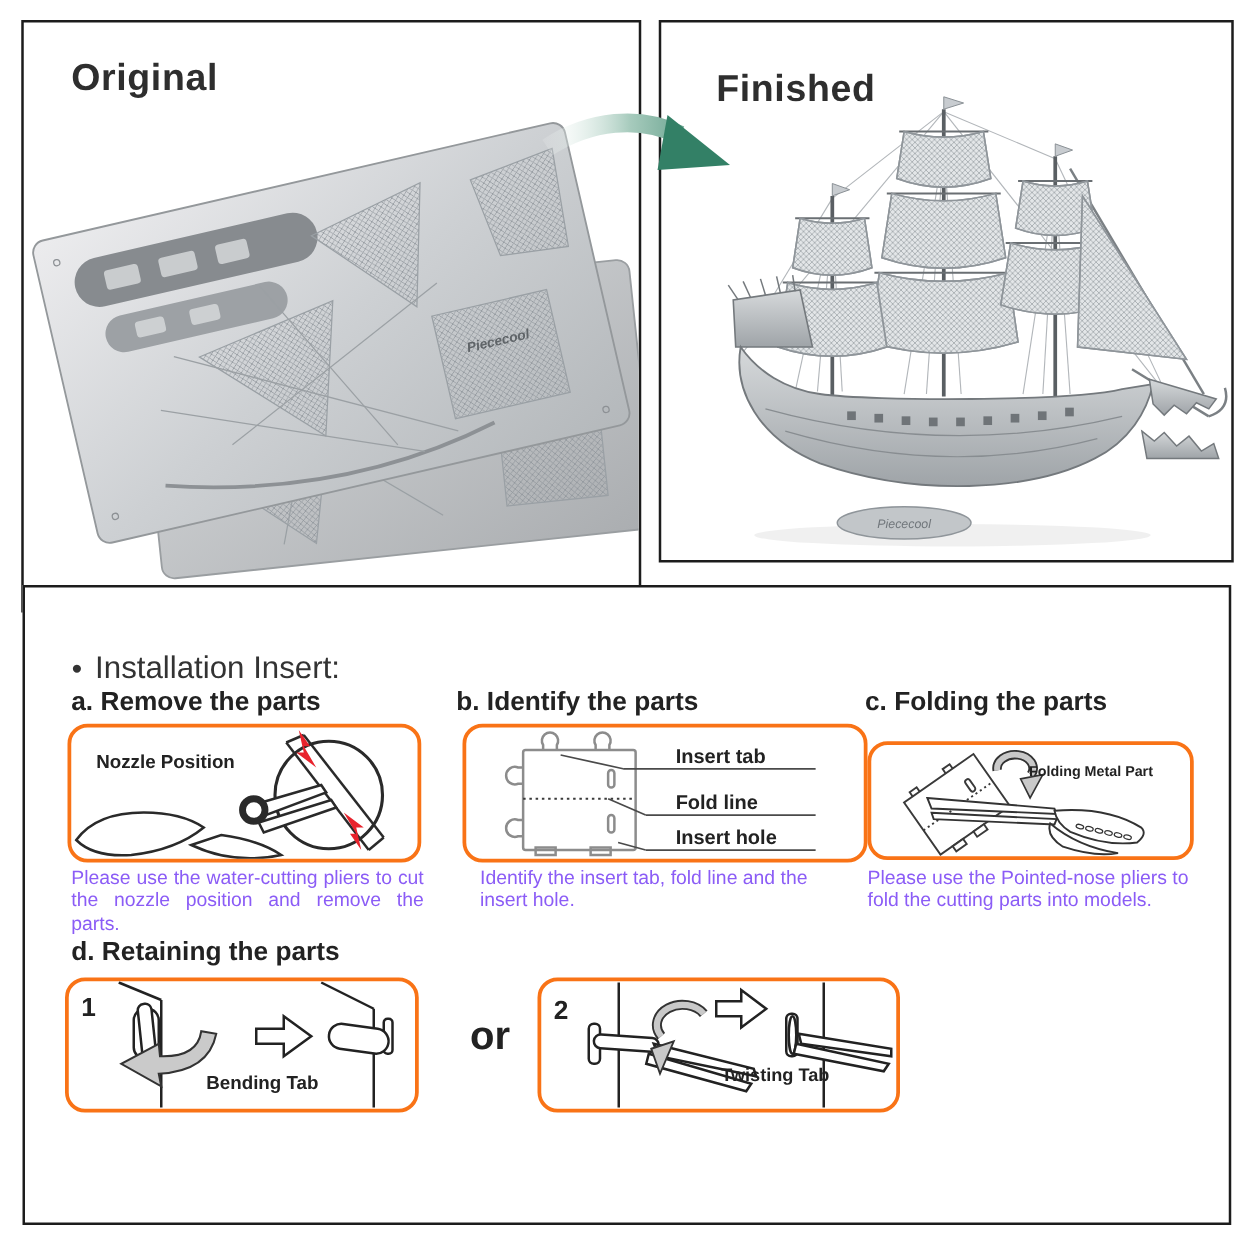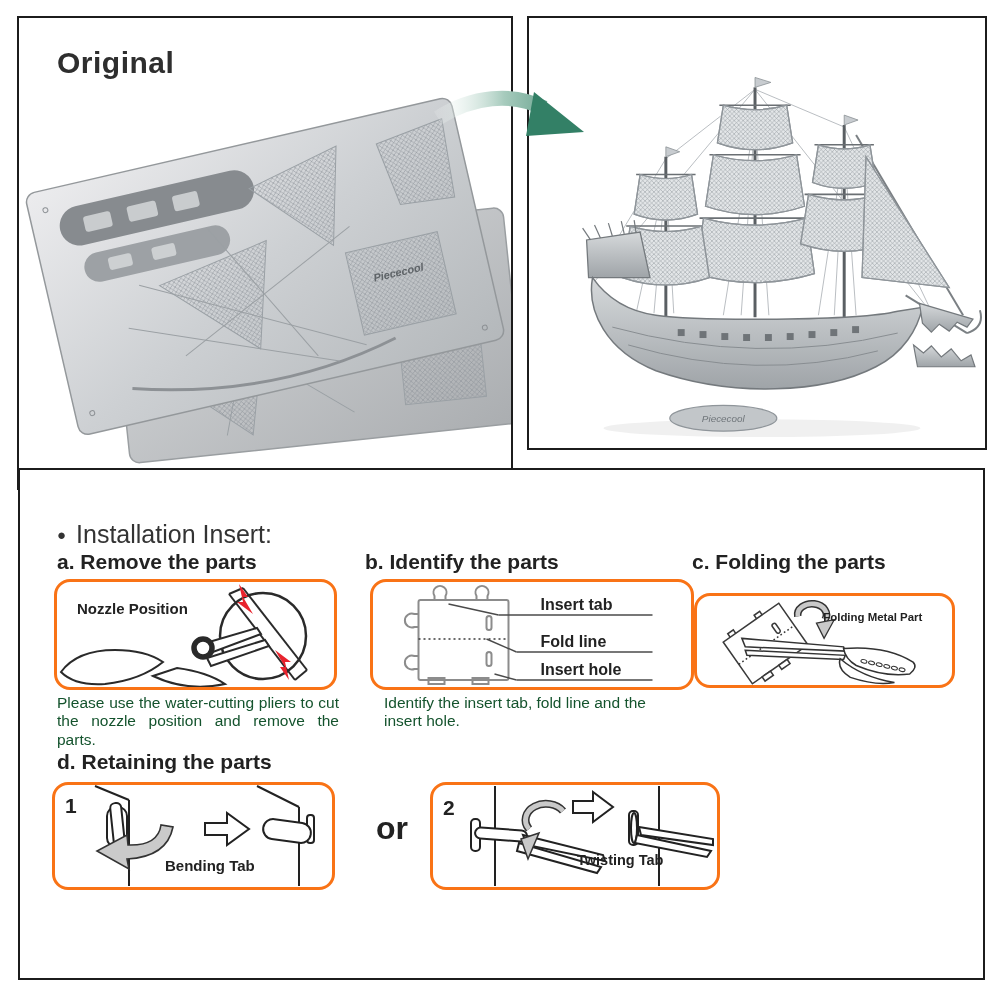--- a/index.html
+++ b/index.html
@@ -18,21 +18,21 @@
   .step-title{position:absolute;font-weight:bold;font-size:21px;color:#222;}
   #title-a{left:37px;top:80px;} #title-b{left:345px;top:80px;} #title-c{left:672px;top:80px;}
   #title-d{left:37px;top:280px;}
   .dbox{position:absolute;border:3px solid #f97316;border-radius:16px;background:#fff;box-sizing:border-box;}
   #box-a{left:34px;top:109px;width:283px;height:111px;}
   #box-b{left:350px;top:109px;width:324px;height:111px;}
   #box-c{left:674px;top:123px;width:261px;height:95px;}
   #box-d1{left:32px;top:312px;width:283px;height:108px;}
   #box-d2{left:410px;top:312px;width:290px;height:108px;}
   .dbox svg{display:block;width:100%;height:100%;}
-  .caption{position:absolute;font-size:15.5px;line-height:1.18;color:#14532d;}
+  .caption{position:absolute;font-size:15.5px;line-height:1.18;color:#8b5cf6;}
   #cap-a{left:37px;top:224px;width:282px;text-align:justify;}
   #cap-b{left:364px;top:224px;width:298px;}
   #cap-c{left:674px;top:224px;width:274px;}
   #or-label{position:absolute;left:344px;top:340px;width:56px;text-align:center;
             font-weight:bold;font-size:32px;color:#222;}
   svg text{font-family:"Liberation Sans",sans-serif;}
   .fill-svg{position:absolute;left:0;top:0;width:100%;height:100%;}
 </style>
 </head>
 <body>
@@ -86,20 +86,21 @@
         <line x1="100" y1="260" x2="300" y2="340" stroke="#9ba0a4" stroke-width="1"></line>
         <circle cx="45" cy="125" r="2.5" fill="none" stroke="#8d9195"></circle>
         <circle cx="45" cy="335" r="2.5" fill="none" stroke="#8d9195"></circle>
         <circle cx="450" cy="340" r="2.5" fill="none" stroke="#8d9195"></circle>
         <text x="352" y="270" font-size="11" font-weight="bold" font-style="italic" fill="#5f6468">Piececool</text>
       </g>
     </svg>
   </div>
 
   <div class="panel" id="panel-finished">
+    <div class="photo-title" id="title-finished">Finished</div>
     <svg class="fill-svg" viewBox="0 0 460 434">
       <defs>
         <linearGradient id="hullg" x1="0" y1="0" x2="0" y2="1">
           <stop offset="0" stop-color="#d6d9db"></stop>
             <stop offset="1" stop-color="#9fa4a8"></stop>
         </linearGradient>
         <pattern id="meshP" width="4.5" height="4.5" patternUnits="userSpaceOnUse">
           <path d="M0 0L4.5 4.5M4.5 0L0 4.5" stroke="#969ca1" stroke-width="0.55"></path>
         </pattern>
       </defs>
@@ -308,20 +309,21 @@
           <path d="M 96 24 a 17 13 0 1 1 32 4" fill="none" stroke="#333" stroke-width="9"></path>
           <path d="M 96 24 a 17 13 0 1 1 32 4" fill="none" stroke="#c9c9c9" stroke-width="5.5"></path>
           <polygon points="118,32 139,28 127,50" fill="#c9c9c9" stroke="#333" stroke-width="1.5"></polygon>
         </g>
         <text x="126" y="29" font-size="13.5" font-weight="bold" fill="#222">Folding Metal Part</text>
       </svg>
     </div>
 
     <div class="caption" id="cap-a">Please use the water-cutting pliers to cut the nozzle position and remove the parts.</div>
     <div class="caption" id="cap-b">Identify the insert tab, fold line and the insert hole.</div>
+    <div class="caption" id="cap-c">Please use the Pointed-nose pliers to fold the cutting parts into models.</div>
 
     <div class="step-title" id="title-d">d. Retaining the parts</div>
 
     <div class="dbox" id="box-d1">
       <svg viewBox="0 0 277 102">
         <g stroke="#222" stroke-width="2" fill="none">
           <line x1="40" y1="1" x2="74" y2="15"></line>
             <line x1="74" y1="15" x2="74" y2="101"></line>
           <line x1="202" y1="1" x2="244" y2="22"></line>
             <line x1="244" y1="22" x2="244" y2="101"></line>

